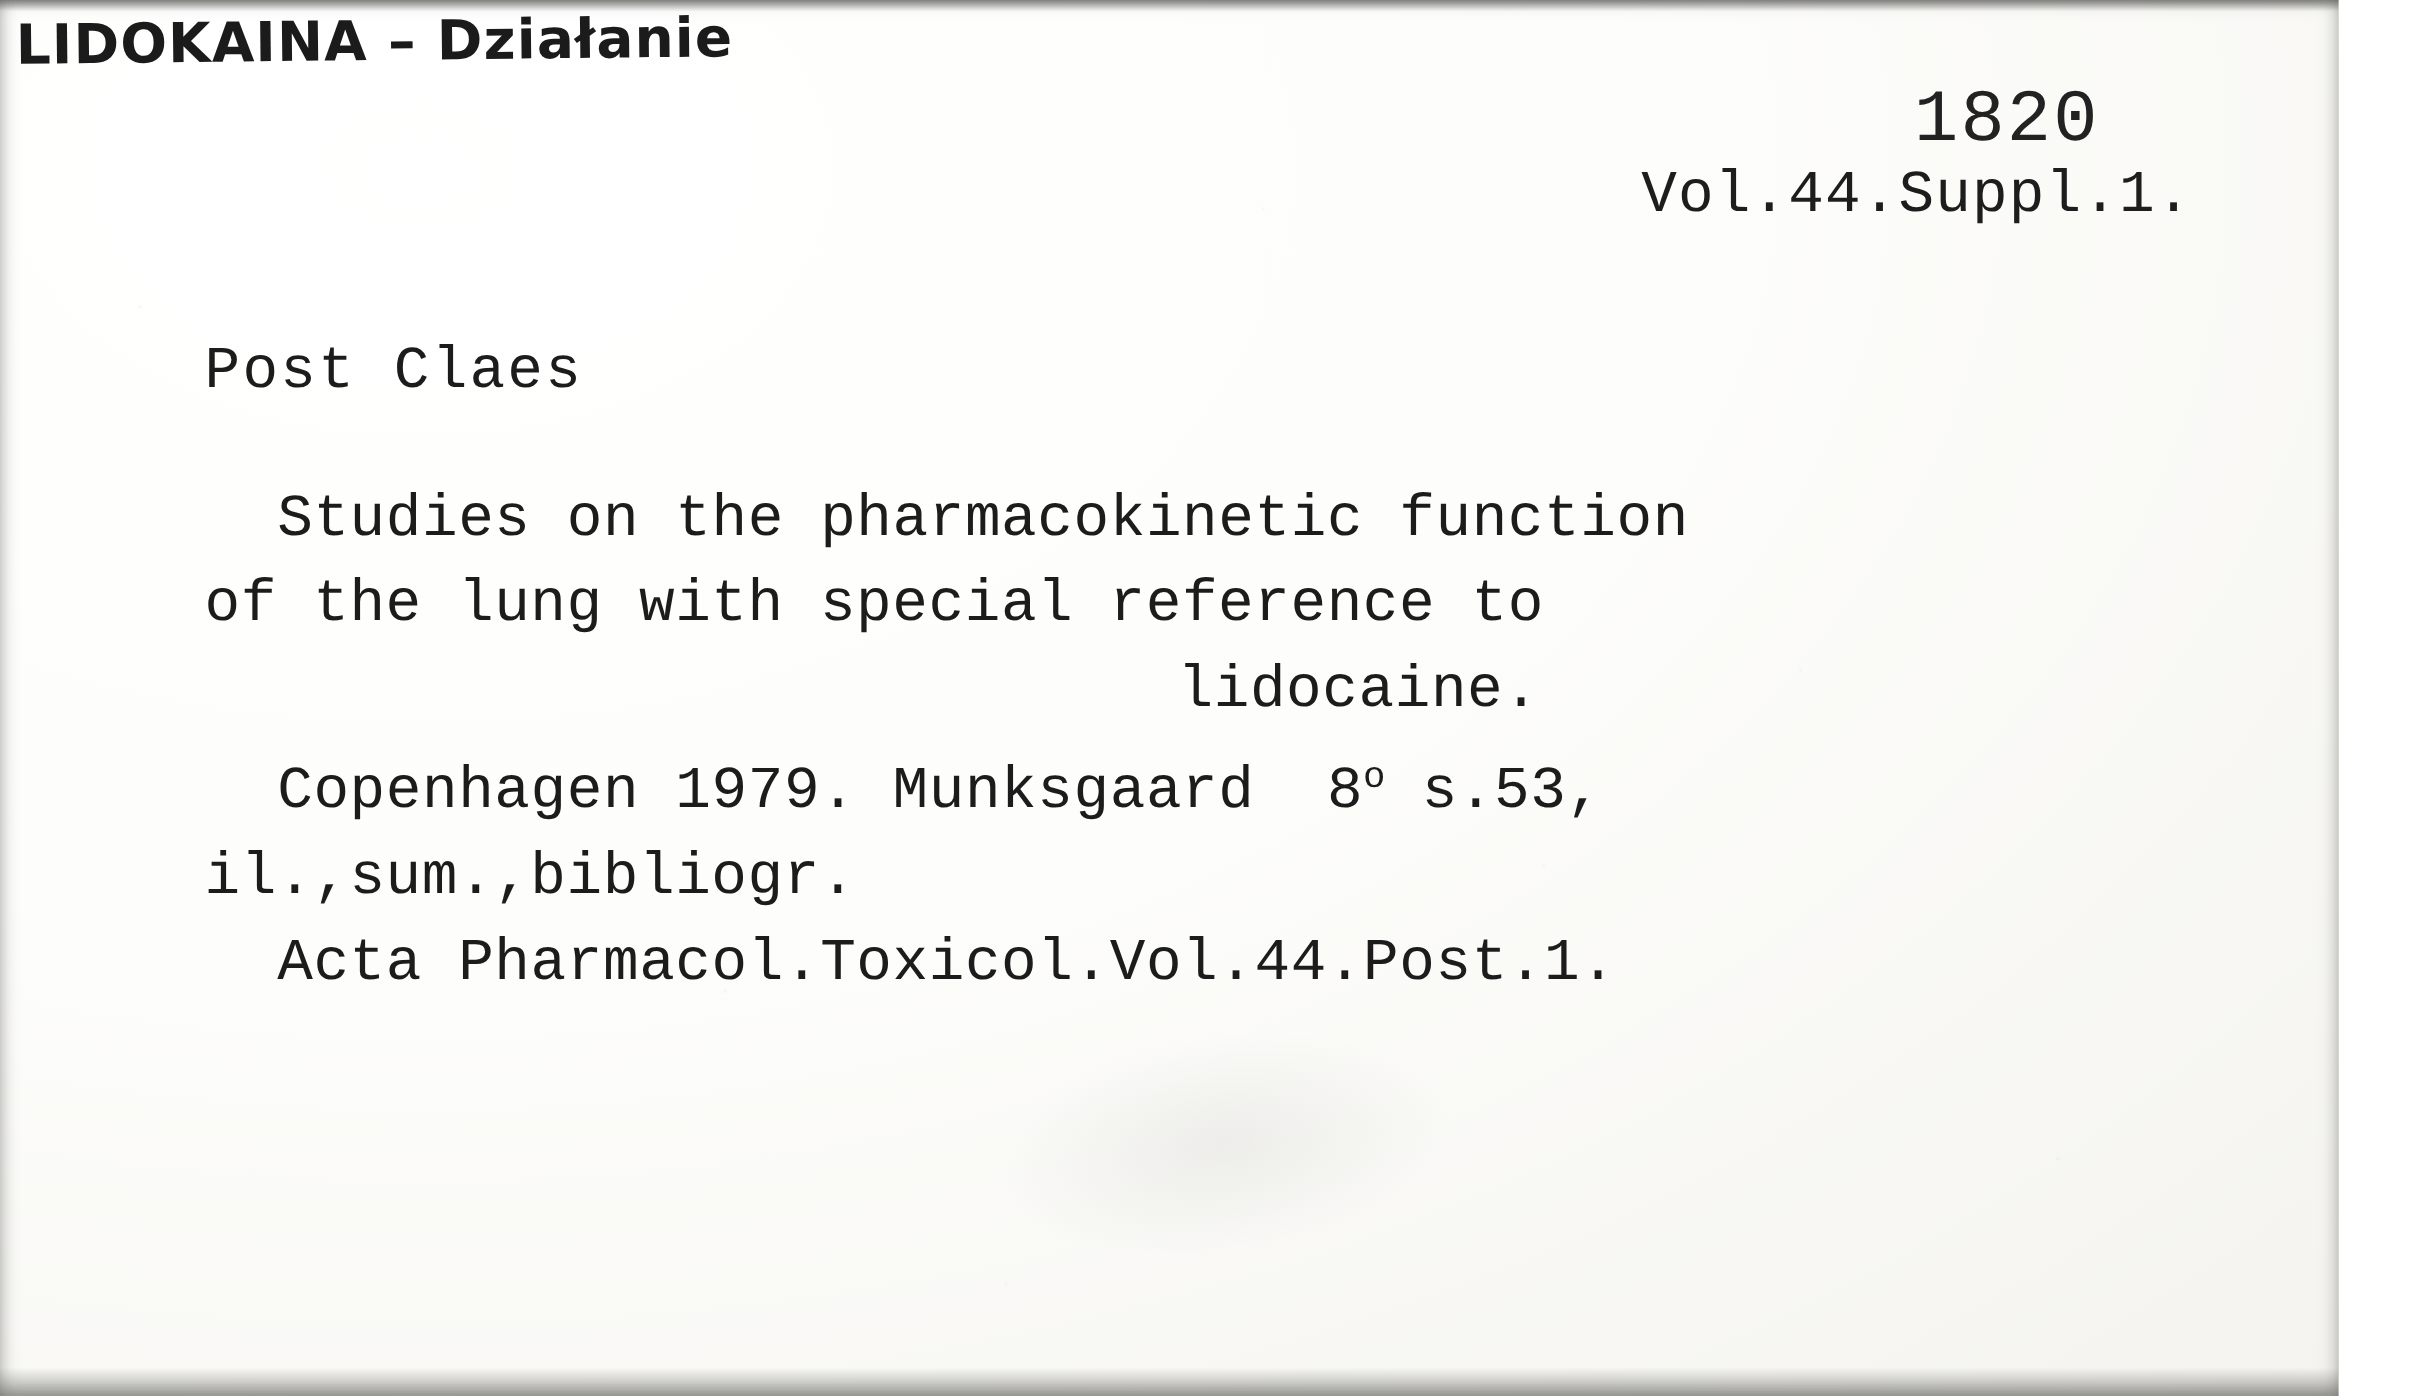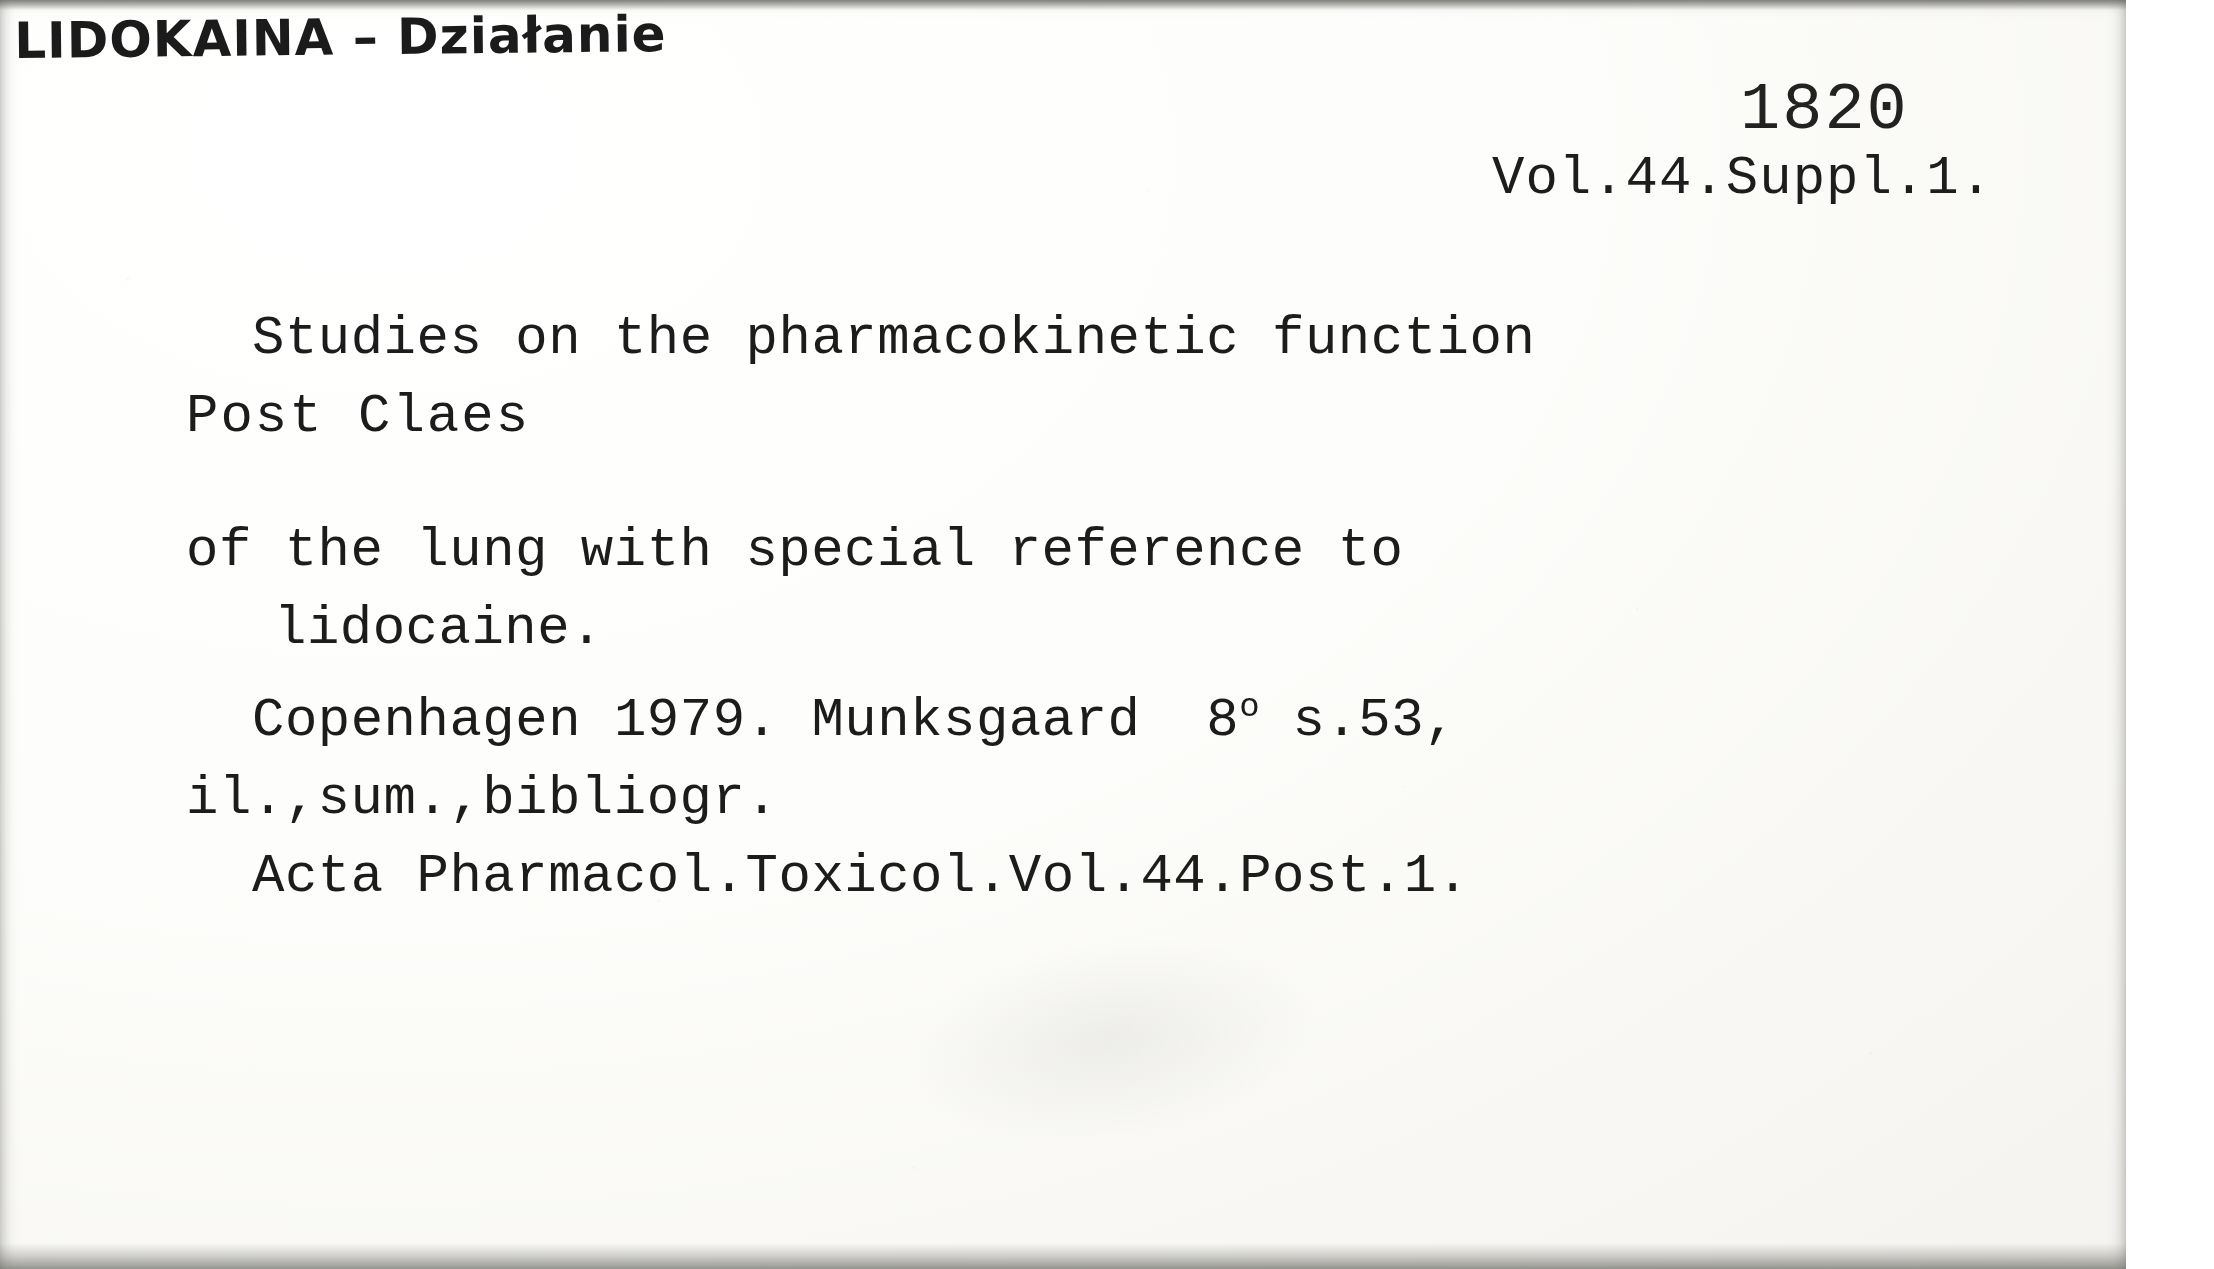--- a/index.html
+++ b/index.html
@@ -123,21 +123,21 @@
     letter-spacing: 0.5px;
   }
   .line { white-space: pre; }
 
   #author {
     margin-bottom: 56px;
     letter-spacing: 2px;
   }
 
   .indent1 { padding-left: 66px; }
-  .indent2 { padding-left: 88px; }
+  .indent2 { padding-left: 88px; text-align: center; }
   .sup {
     font-size: 34px;
     vertical-align: super;
     letter-spacing: 0;
   }
 </style>
 </head>
 <body>
 
 <div id="card">
@@ -149,23 +149,23 @@
   <div id="edges"></div>
 
   <div id="heading">LIDOKAINA – Działanie</div>
 
   <div id="number">1820</div>
 
   <div id="volume">Vol.44.Suppl.1.</div>
 
   <div id="body">
 
+    <div class="line" id="author">Post Claes</div>
+
     <div class="line indent1">Studies on the pharmacokinetic function</div>
-
-    <div class="line" id="author">Post Claes</div>
     <div class="line">of the lung with special reference to</div>
     <div class="line indent2">lidocaine.</div>
 
     <div class="line indent1"><span>Copenhagen 1979. Munksgaard  8</span><span class="sup">o</span><span> s.53,</span></div>
 
     <div class="line">il.,sum.,bibliogr.</div>
 
     <div class="line indent1">Acta Pharmacol.Toxicol.Vol.44.Post.1.</div>
   </div>
 

